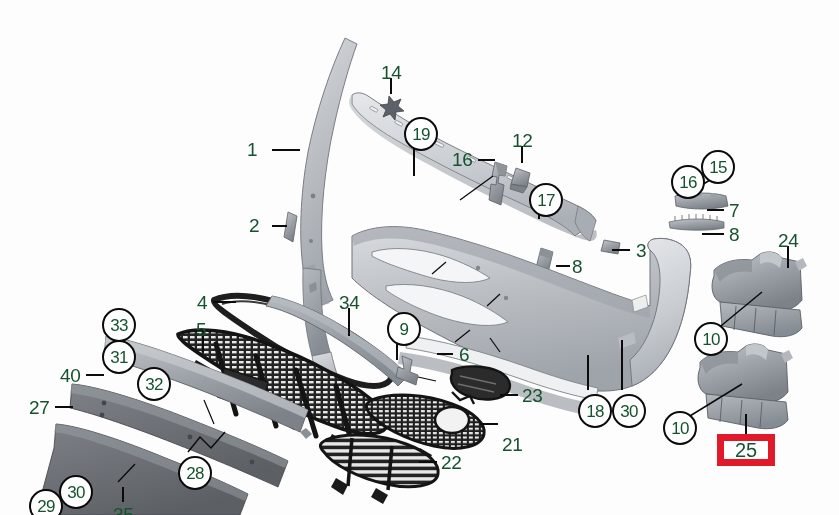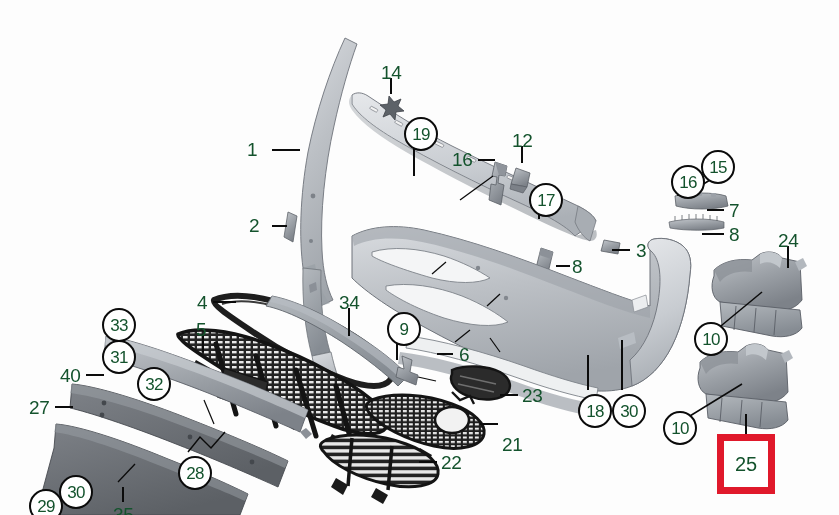--- a/index.html
+++ b/index.html
@@ -43,21 +43,21 @@
     border-radius: 50%;
     background: #ffffff;
     display: flex;
     align-items: center;
     justify-content: center;
     letter-spacing: -0.6px;
   }
   .label.boxed {
     font-size: 20px;
     width: 58px;
-    height: 60px;
+    height: 32px;
     background: #ffffff;
     display: flex;
     align-items: center;
     justify-content: center;
     border: 7px solid #e0192b;
     box-sizing: border-box;
   }
   .leader {
     position: absolute;
     background: #0b0b0b;

